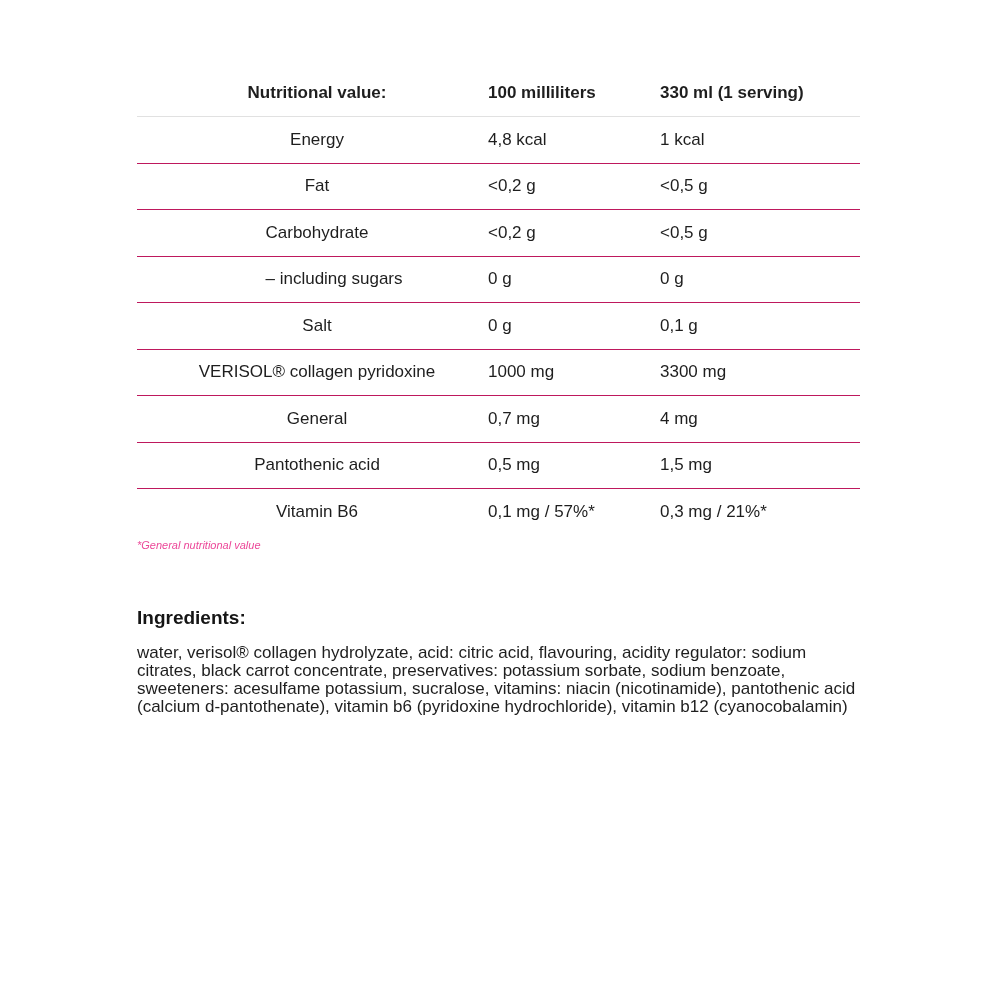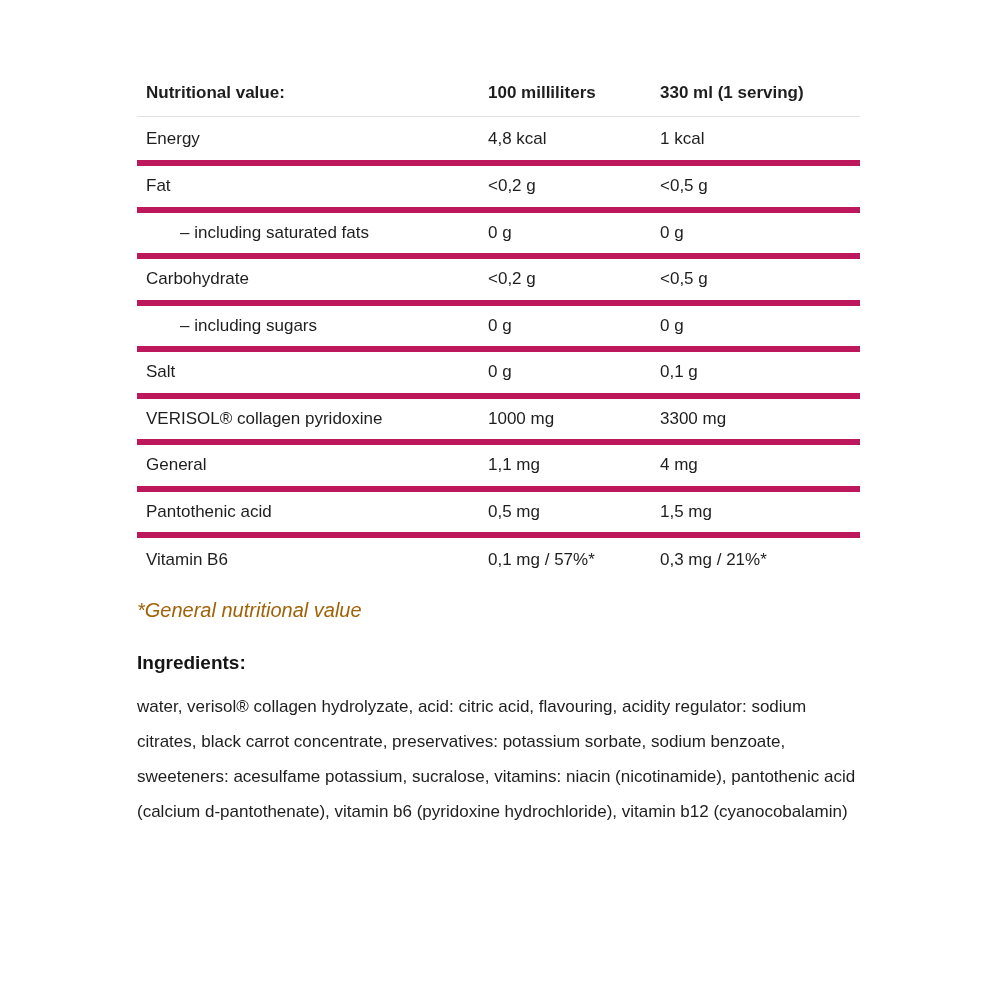--- a/index.html
+++ b/index.html
@@ -36,42 +36,41 @@
     text-align: left;
     vertical-align: middle;
     font-weight: 400;
     white-space: nowrap;
     overflow: visible;
   }
   table.nutrition thead th {
     font-weight: 700;
     border-bottom: 1px solid #e1e1e1;
   }
-  table.nutrition tbody tr { border-bottom: 6px solid #be185d; }
+  table.nutrition tbody tr { border-bottom: 1px solid #be185d; }
   table.nutrition tbody tr:last-child { border-bottom: none; }
-  table.nutrition .col-label { padding-left: 9px; }
+  table.nutrition .col-label { padding-left: 9px; text-align: center; }
   table.nutrition tr.indent .col-label { padding-left: 43px; }
   .footnote {
-    margin-top: 18px;
-    font-size: 20px;
+    font-size: 11px;
     font-style: italic;
     line-height: 20px;
-    color: #a16207;
+    color: #ec4899;
   }
   .ingredients-heading {
-    margin-top: 32px;
+    margin-top: 52px;
     font-size: 19px;
     font-weight: 700;
     line-height: 22px;
     color: #151515;
   }
   .ingredients-text {
     margin-top: 15px;
     font-size: 17px;
-    line-height: 35px;
+    line-height: 18px;
     color: #1e1e1e;
     width: 723px;
   }
 </style>
 </head>
 <body>
 
 <div class="page">
   <div class="content">
 
@@ -92,25 +91,20 @@
         <tr>
           <td class="col-label">Energy</td>
           <td>4,8 kcal</td>
           <td>1 kcal</td>
         </tr>
         <tr>
           <td class="col-label">Fat</td>
           <td>&lt;0,2 g</td>
           <td>&lt;0,5 g</td>
         </tr>
-        <tr class="indent">
-          <td class="col-label">– including saturated fats</td>
-          <td>0 g</td>
-          <td>0 g</td>
-        </tr>
         <tr>
           <td class="col-label">Carbohydrate</td>
           <td>&lt;0,2 g</td>
           <td>&lt;0,5 g</td>
         </tr>
         <tr class="indent">
           <td class="col-label">– including sugars</td>
           <td>0 g</td>
           <td>0 g</td>
         </tr>
@@ -119,21 +113,21 @@
           <td>0 g</td>
           <td>0,1 g</td>
         </tr>
         <tr>
           <td class="col-label">VERISOL® collagen pyridoxine</td>
           <td>1000 mg</td>
           <td>3300 mg</td>
         </tr>
         <tr>
           <td class="col-label">General</td>
-          <td>1,1 mg</td>
+          <td>0,7 mg</td>
           <td>4 mg</td>
         </tr>
         <tr>
           <td class="col-label">Pantothenic acid</td>
           <td>0,5 mg</td>
           <td>1,5 mg</td>
         </tr>
         <tr>
           <td class="col-label">Vitamin B6</td>
           <td>0,1 mg / 57%*</td>

